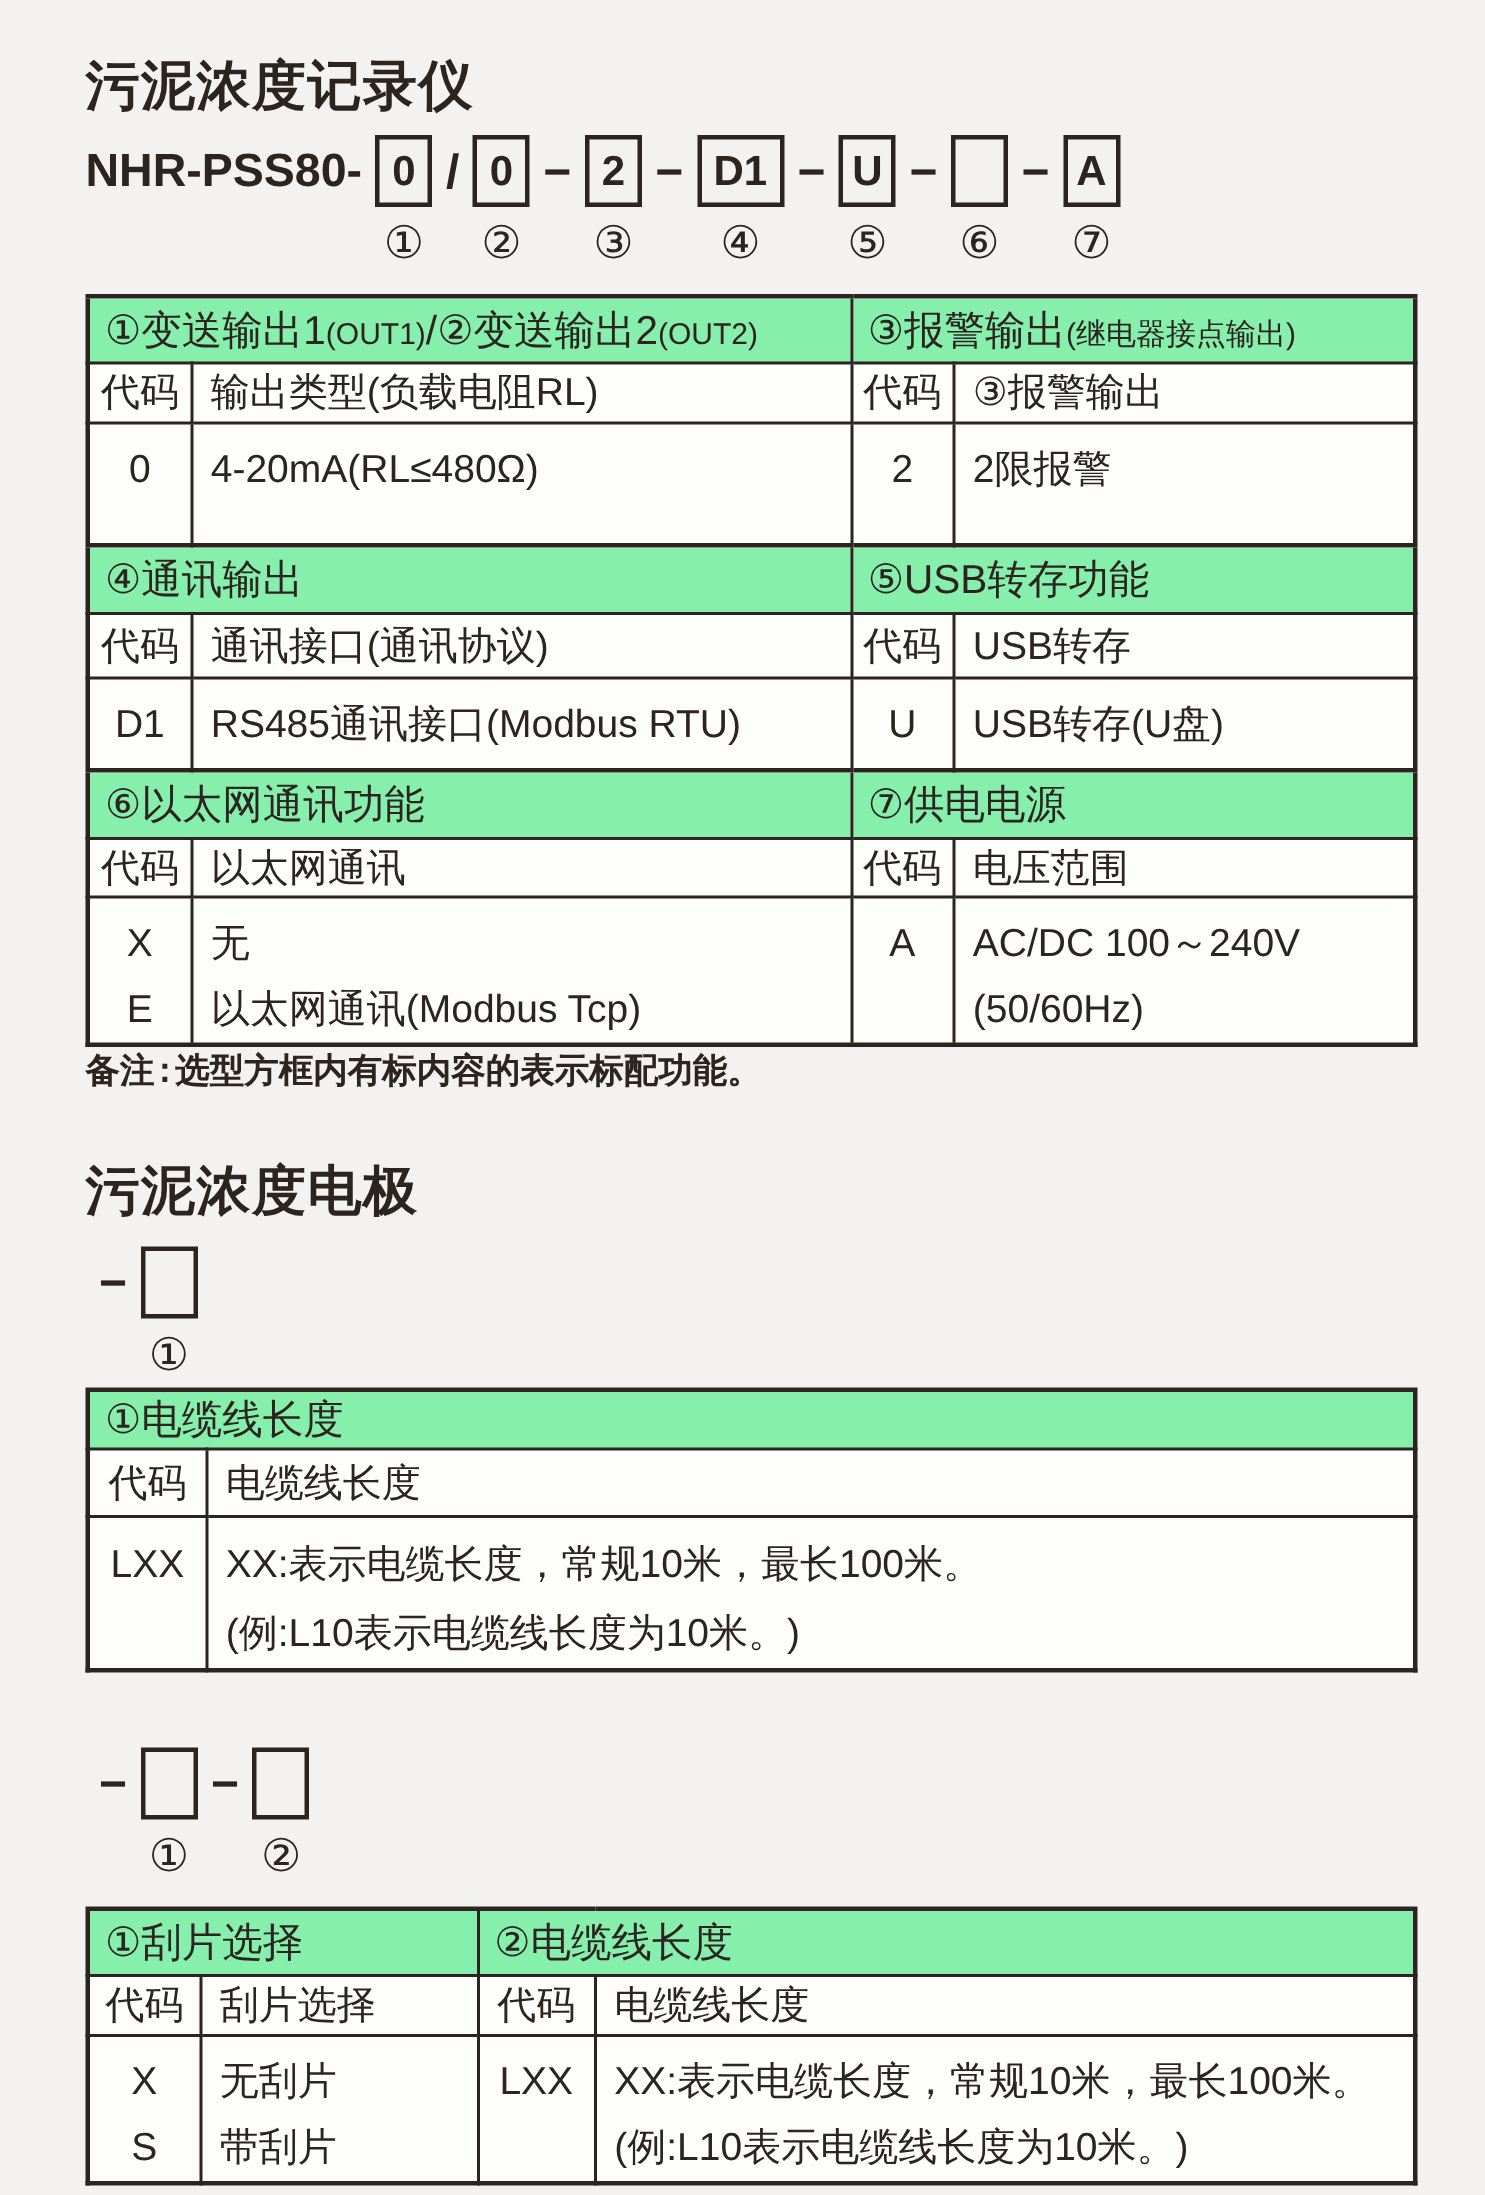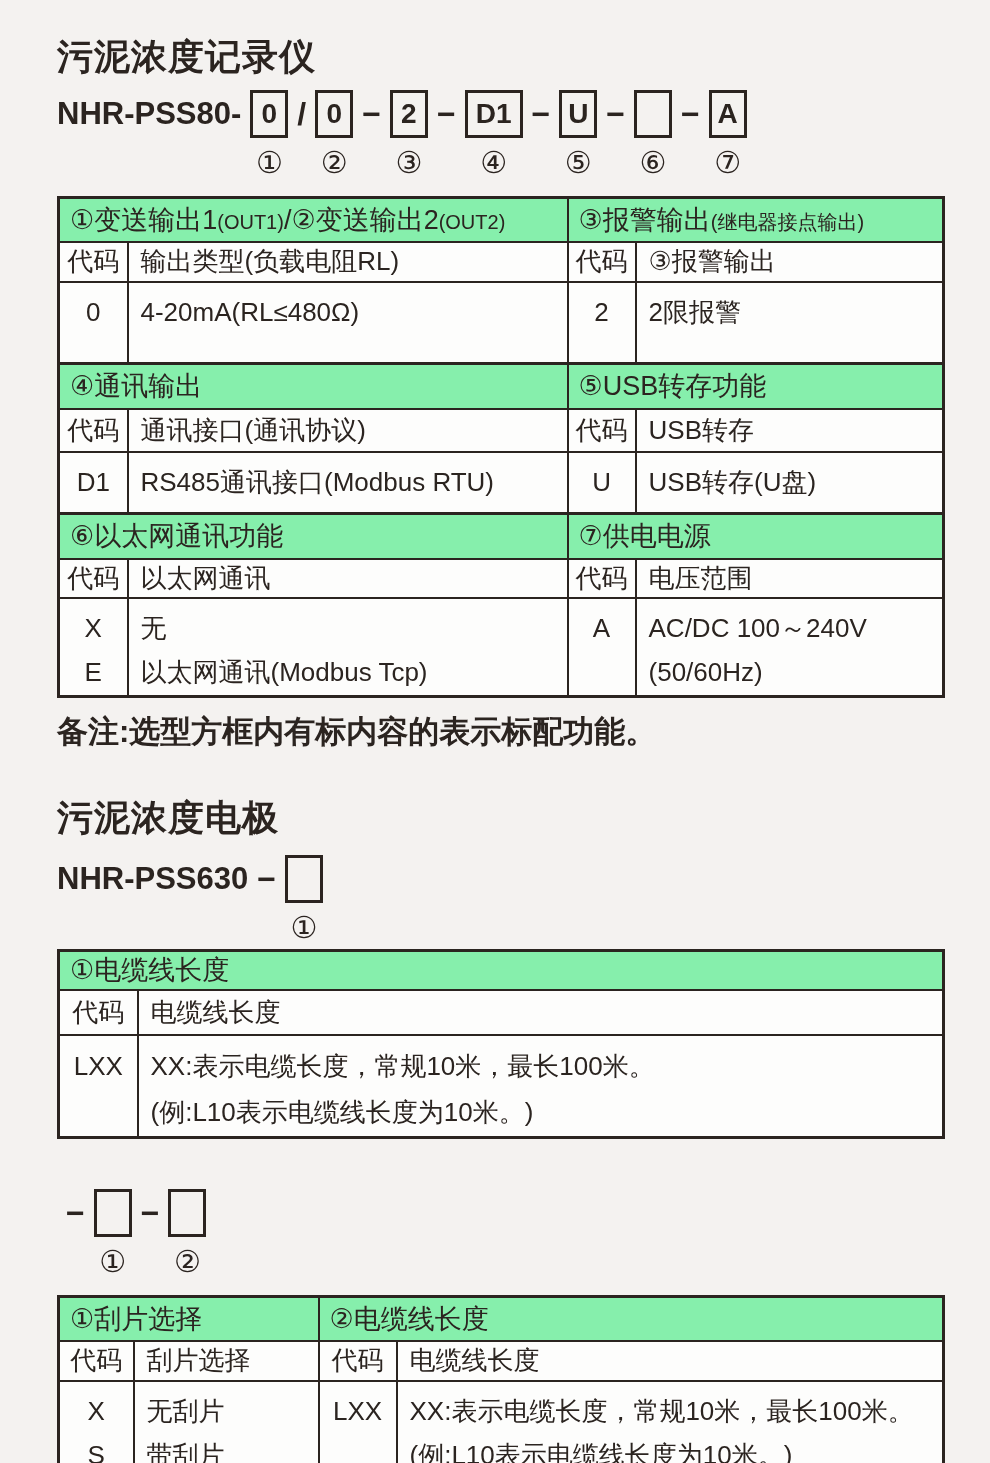--- a/index.html
+++ b/index.html
@@ -46,21 +46,21 @@
   .desc-cell{padding-left:12px;padding-right:6px;white-space:nowrap;}
   .line{line-height:44px;font-size:26px;white-space:nowrap;}
   .h44{height:44px;}.h45{height:45px;}.h43{height:43px;}.h40{height:40px;}
   .h38{height:38px;}.h82{height:82px;}.h62{height:62px;}.h88{height:88px;}
   .h100{height:100px;}.h90{height:90px;}
   .sel{width:885px;margin-top:16px;}
   .t630{width:885px;margin-top:4px;}
   .t660{width:885px;margin-top:16px;}
   .t630 .line{line-height:46px;}
 
-  .note{margin-top:13px;font-size:31px;font-weight:bold;}
+  .note{font-size:23px;font-weight:bold;font-family:Liberation Mono, monospace;}
 
   .section2-title{margin-top:44px;}
   .model-row.m630{margin-top:16px;}
   .model-row.m660{margin-top:50px;}
 </style>
 </head>
 <body>
 
 <div class="content">
 
@@ -223,24 +223,20 @@
         </td>
       </tr>
     </tbody>
   </table>
 
   <div class="note">备注:选型方框内有标内容的表示标配功能。</div>
 
   <div class="doc-title section2-title">污泥浓度电极</div>
 
   <div class="model-row m630">
-    <div class="unit">
-      <div class="prefix">NHR-PSS630</div>
-      <div class="pos-spacer"></div>
-    </div>
     <div class="unit gap">
       <div class="sep">−</div>
       <div class="pos-spacer"></div>
     </div>
     <div class="unit">
       <div class="code-box"></div>
       <div class="pos-label">①</div>
     </div>
   </div>
 

